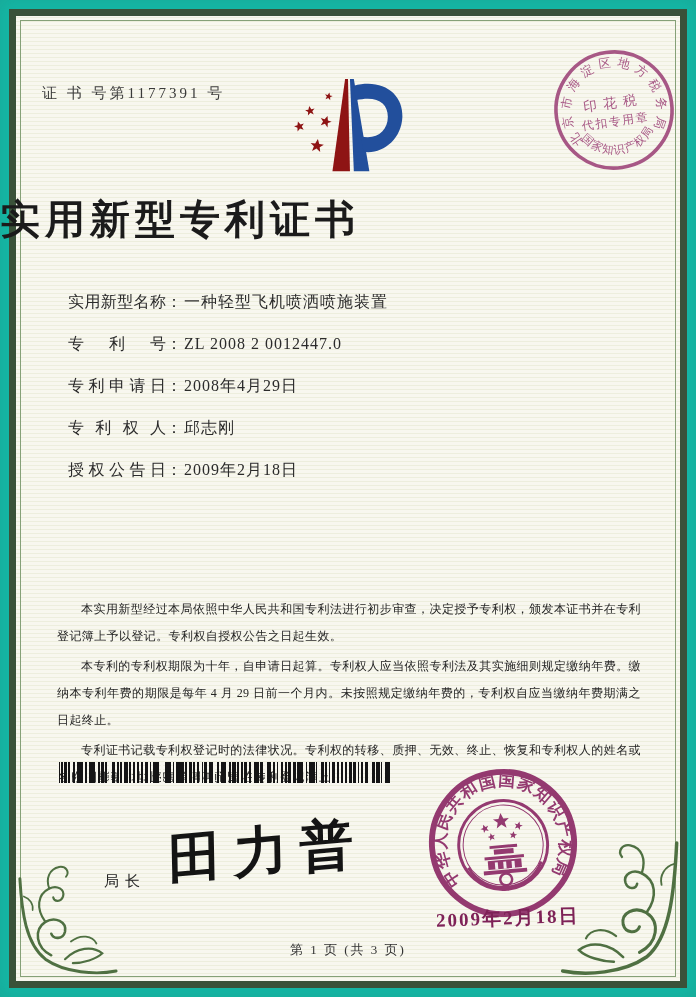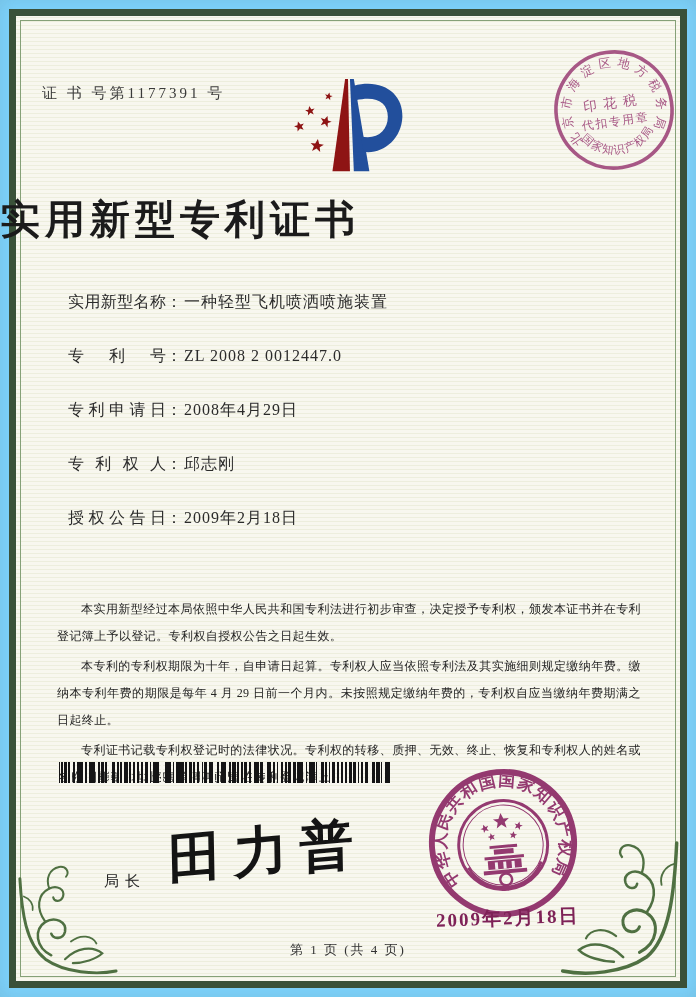--- a/index.html
+++ b/index.html
@@ -1,18 +1,18 @@
 <!DOCTYPE html>
 <html><head>
 <meta charset="utf-8">
 <style>
   html,body{margin:0;padding:0;background:#ffffff;}
   .page{
     position:relative;width:696px;height:997px;overflow:hidden;
-    background:#7dd3fc;
+    background:#14b8a6;
     font-family:"Liberation Serif","DejaVu Serif",serif;
     color:#2b2b2b;
     box-shadow:inset 0 0 18px rgba(60,60,50,.12);
   }
   
   .paper{
     position:absolute;inset:16px;
     background:repeating-linear-gradient(0deg,#f8f7ef 0px,#f8f7ef 3px,#edeedd 3px,#edeedd 4px);
   }
   .frame-band{position:absolute;inset:9px;border:7px solid #3a5139;pointer-events:none;}
@@ -21,21 +21,21 @@
   .cert-number{position:absolute;left:42px;top:84px;font-size:15px;letter-spacing:3px;color:#3a3a3a;}
 
   .logo{position:absolute;left:283px;top:76px;width:130px;height:102px;}
 
   .title{
     position:absolute;left:0;right:0;top:192px;text-align:left;
     font-size:40px;font-weight:700;letter-spacing:5px;color:#1b1b1b;
   }
 
   .fields{position:absolute;left:68px;top:290px;width:560px;font-size:16px;}
-  .field{margin-bottom:30px;line-height:24px;white-space:nowrap;}
+  .field{margin-bottom:18px;line-height:24px;white-space:nowrap;}
   .field .lbl{display:inline-block;width:98px;text-align:justify;text-align-last:justify;vertical-align:bottom;}
   .field .colon{display:inline-block;}
   .field .val{display:inline-block;margin-left:2px;letter-spacing:1px;}
 
   .paras{position:absolute;left:57px;top:596px;width:584px;font-size:12px;line-height:27px;text-align:justify;color:#242424;}
   .paras p{margin:0 0 3px 0;text-indent:2em;letter-spacing:0.4px;}
 
   .barcode{
     position:absolute;left:57px;top:762px;width:333px;height:21px;
     background-image:
@@ -184,15 +184,15 @@
       <rect x="70" y="99" width="3" height="7" fill="#f4eef0"></rect>
       <rect x="78.5" y="99" width="3" height="7" fill="#f4eef0"></rect>
       <rect x="87" y="99" width="3" height="7" fill="#f4eef0"></rect>
       <rect x="58" y="107" width="44" height="4"></rect>
       <circle cx="80" cy="117" r="6" fill="none" stroke="#8c2a66" stroke-width="2.5"></circle>
       <path d="M 43,102 C 50,117 64,125 80,125 C 96,125 110,117 117,102" fill="none" stroke="#8c2a66" stroke-width="3"></path>
     </g>
   </svg>
   <div class="seal-date">2009年2月18日</div>
 
-  <div class="footer">第 1 页 (共 4 页)</div>
+  <div class="footer">第 1 页 (共 3 页)</div>
 
 </div>
 
 </body></html>

